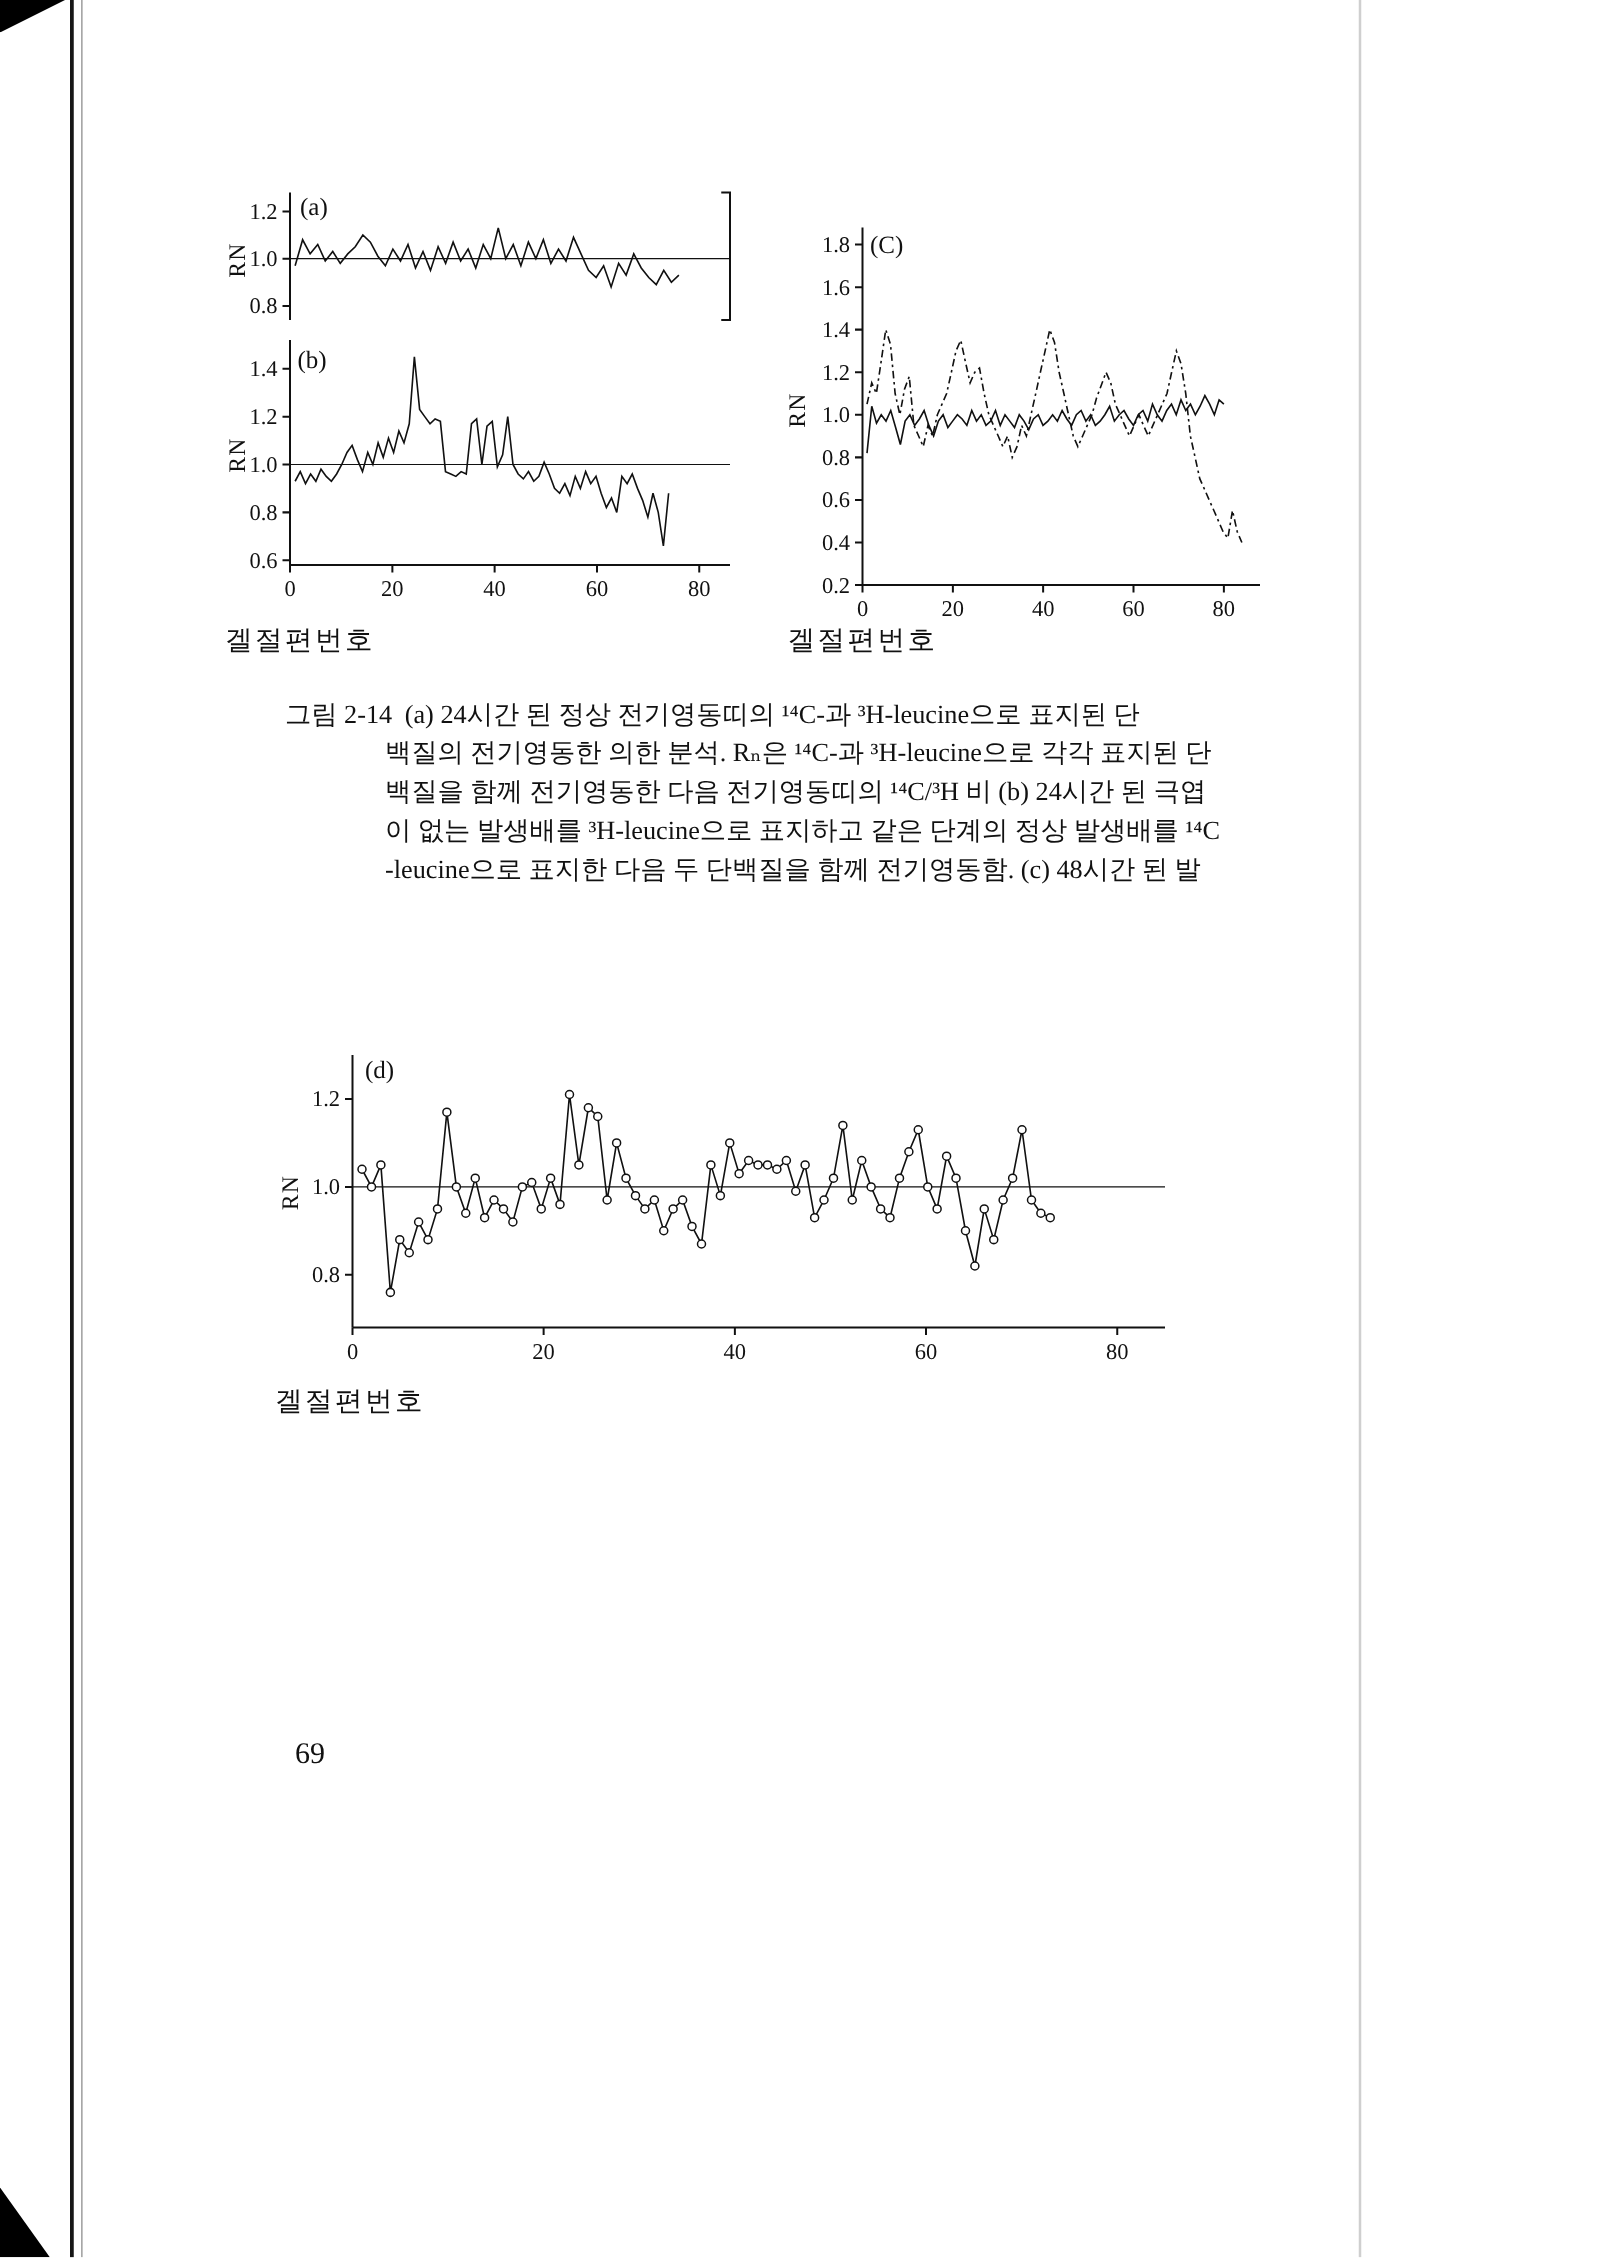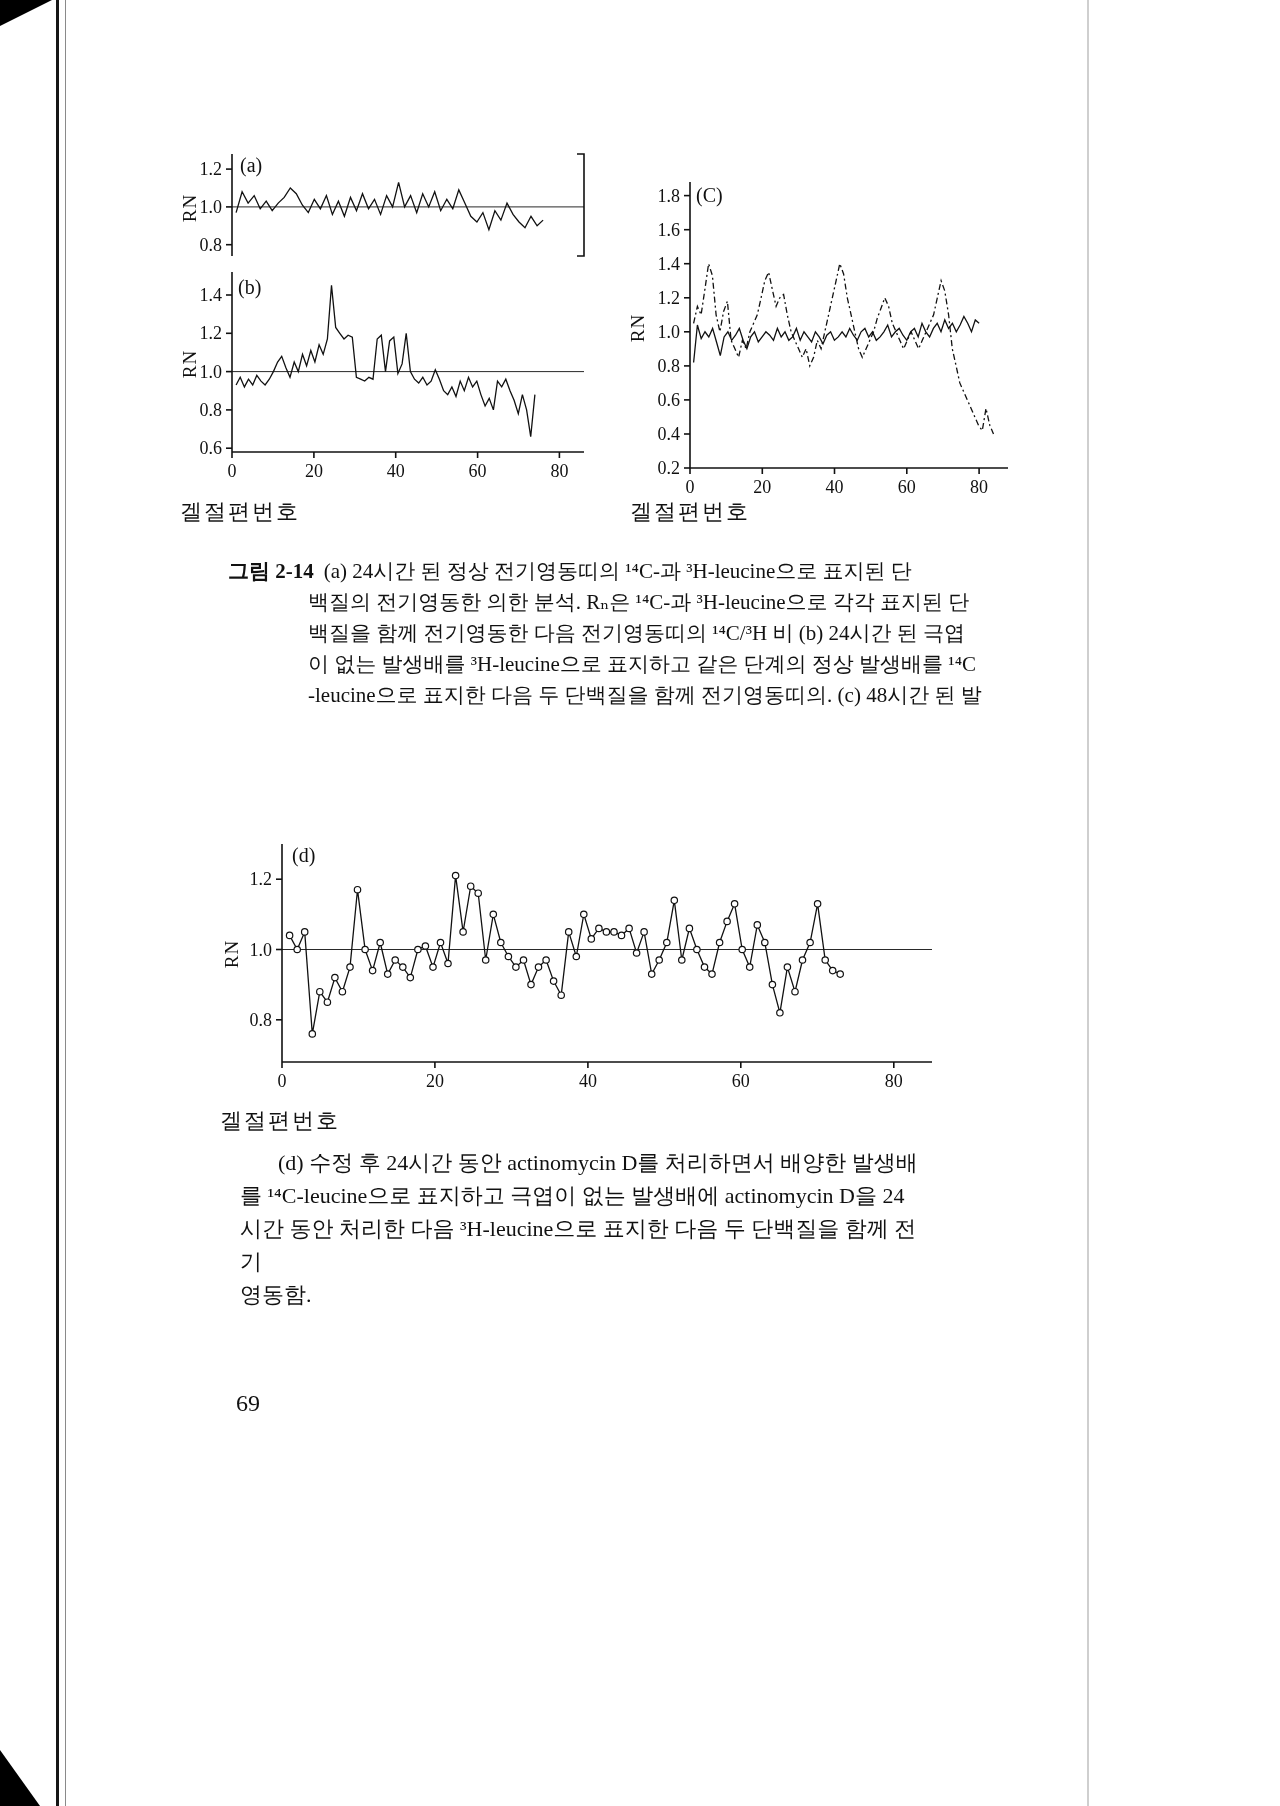--- a/index.html
+++ b/index.html
@@ -24,21 +24,21 @@
   .pl{font-size:20px;}
   .yl{font-size:19px;letter-spacing:1px;}
   .xlabel{position:absolute;text-align:left;font-size:22px;letter-spacing:2px;}
   .xlabel-ab{left:180px;top:497px;width:430px;}
   .xlabel-c{left:630px;top:497px;width:400px;}
   .xlabel-d{left:220px;top:1106px;width:750px;}
   
   .caption{position:absolute;left:228px;top:556px;width:692px;font-size:21px;
            line-height:31px;padding-left:80px;}
   .cap-first{text-indent:-80px;}
-  .cap-label{font-weight:bold;margin-right:10px;margin-top:48px;}
+  .cap-label{font-weight:normal;margin-right:10px;margin-top:48px;}
   
   .para-d{position:absolute;left:240px;top:1146px;width:685px;font-size:22px;line-height:33px;}
   .pd-first{text-indent:38px;}
   .page-number{position:absolute;left:236px;top:1390px;font-size:24px;}
 </style>
 </head>
 <body>
 
 <div class="page">
 
@@ -229,25 +229,19 @@
   <div class="xlabel xlabel-c">겔절편번호</div>
   <div class="xlabel xlabel-d">겔절편번호</div>
 
   <div class="caption">
     <div class="cap-first">
       <span class="cap-label">그림 2-14</span><span>(a) 24시간 된 정상 전기영동띠의 ¹⁴C-과 ³H-leucine으로 표지된 단</span>
     </div>
     <div>백질의 전기영동한 의한 분석. Rₙ은 ¹⁴C-과 ³H-leucine으로 각각 표지된 단</div>
     <div>백질을 함께 전기영동한 다음 전기영동띠의 ¹⁴C/³H 비 (b) 24시간 된 극엽</div>
     <div>이 없는 발생배를 ³H-leucine으로 표지하고 같은 단계의 정상 발생배를 ¹⁴C</div>
-    <div>-leucine으로 표지한 다음 두 단백질을 함께 전기영동띠의. (c) 48시간 된 발</div>
+    <div>-leucine으로 표지한 다음 두 단백질을 함께 전기영동함. (c) 48시간 된 발</div>
   </div>
 
-  <div class="para-d">
-    <div class="pd-first">(d) 수정 후 24시간 동안 actinomycin D를 처리하면서 배양한 발생배</div>
-    <div>를 ¹⁴C-leucine으로 표지하고 극엽이 없는 발생배에 actinomycin D을 24</div>
-    <div>시간 동안 처리한 다음 ³H-leucine으로 표지한 다음 두 단백질을 함께 전기</div>
-    <div>영동함.</div>
-  </div>
 
   <div class="page-number">69</div>
 
 </div>
 
 </body></html>

